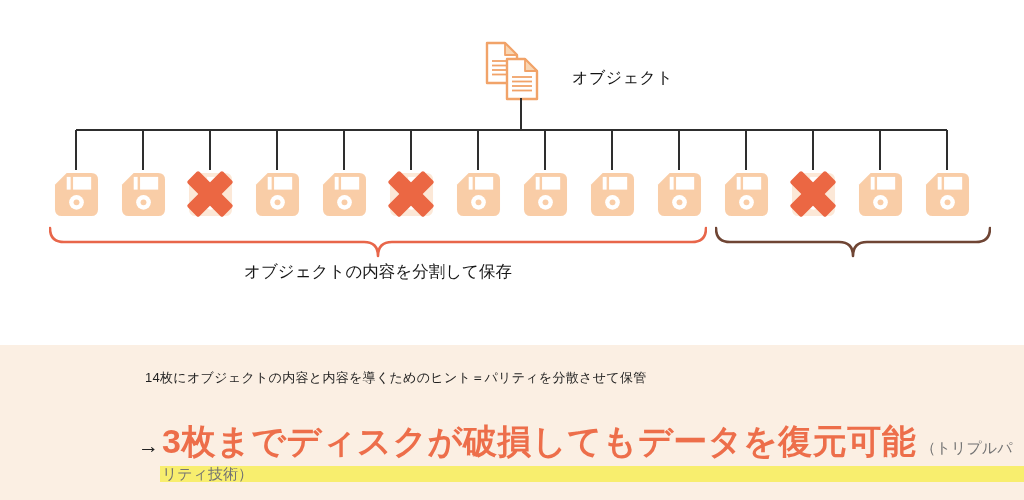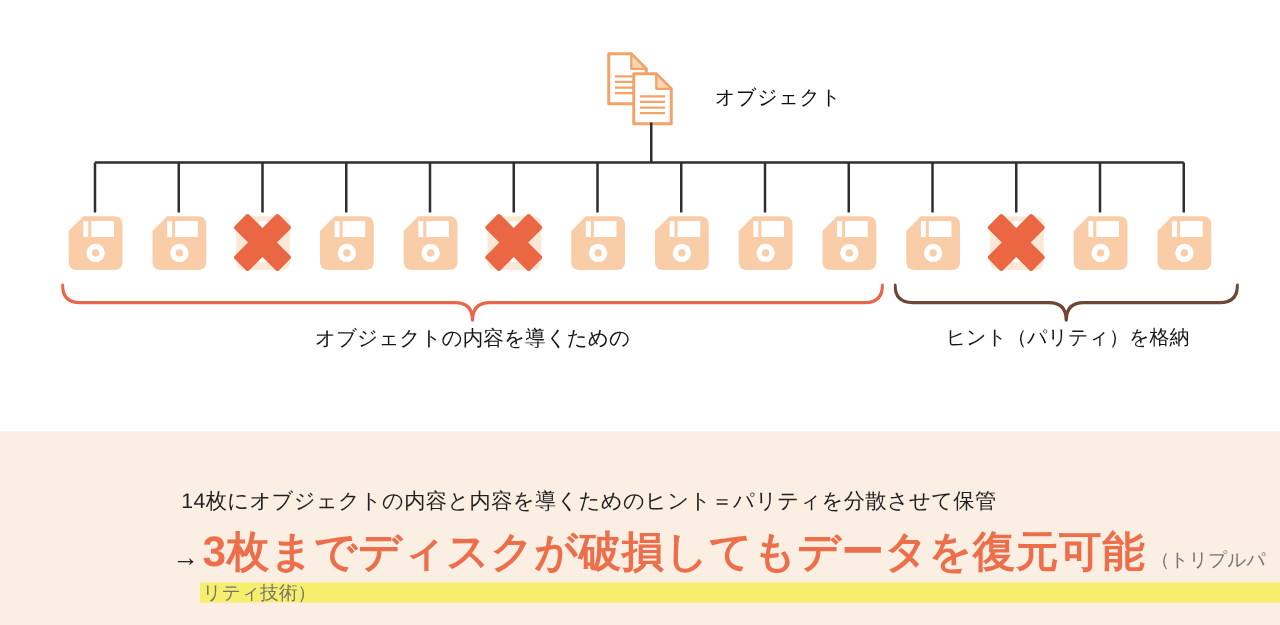--- a/index.html
+++ b/index.html
@@ -34,21 +34,21 @@
   .brace-left{left:49px;width:658px;}
   .brace-left path{stroke:var(--braceL);}
   .brace-right{left:715px;width:276px;}
   .brace-right path{stroke:var(--braceR);}
 
   .group-label{position:absolute;text-align:center;font-size:16.5px;line-height:22px;color:#161616;}
   .group-label.left{left:178px;top:260px;width:400px;}
   .group-label.right{left:713px;top:260px;width:282px;font-size:16px;}
 
   .footer{position:absolute;left:0;top:345px;width:1024px;height:155px;background:var(--footerbg);}
-  .footer-line1{position:absolute;left:145px;top:44px;font-size:17px;color:var(--txt);letter-spacing:.3px;}
+  .footer-line1{position:absolute;left:145px;top:24px;font-size:13px;color:var(--txt);letter-spacing:.3px;}
   .footer-line2{position:absolute;left:138px;top:74px;display:flex;align-items:baseline;}
   .arrow-glyph{font-size:21px;color:#222;margin-right:3px;}
   .hl-wrap{position:relative;display:inline-block;}
   .hl-bar{position:absolute;left:-2px;right:-4px;bottom:2px;height:16px;background:var(--hl);z-index:0;}
   .hl-main{position:relative;z-index:1;font-size:34px;font-weight:700;color:var(--accent);letter-spacing:.5px;}
   .hl-note{position:relative;z-index:1;font-size:15px;color:#737373;}
 </style>
 </head>
 <body>
 
@@ -215,23 +215,22 @@
         </svg></div>
     </div>
 
   <svg class="brace brace-left" viewBox="0 0 658 36" preserveAspectRatio="none">
     <path d="M1 4 Q1 18 15 18 H315 Q329 18 329 32 Q329 18 343 18 H643 Q657 18 657 4"></path>
   </svg>
   <svg class="brace brace-right" viewBox="0 0 276 36" preserveAspectRatio="none">
     <path d="M1 4 Q1 18 15 18 H124 Q138 18 138 32 Q138 18 152 18 H261 Q275 18 275 4"></path>
   </svg>
 
-  <div class="group-label left">オブジェクトの内容を導くための</div>
+  <div class="group-label left">オブジェクトの内容を分割して保存</div>
   <div class="group-label right">
-    <div>ヒント（パリティ）を格納</div>
   </div>
 
   <div class="footer">
     <div class="footer-line1">14枚にオブジェクトの内容と内容を導くためのヒント＝パリティを分散させて保管</div>
     <div class="footer-line2">
       <span class="arrow-glyph">→</span>
       <span class="hl-wrap">
         <span class="hl-bar"></span>
         <span class="hl-main">3枚までディスクが破損してもデータを復元可能</span>
         <span class="hl-note">（トリプルパリティ技術）</span>

